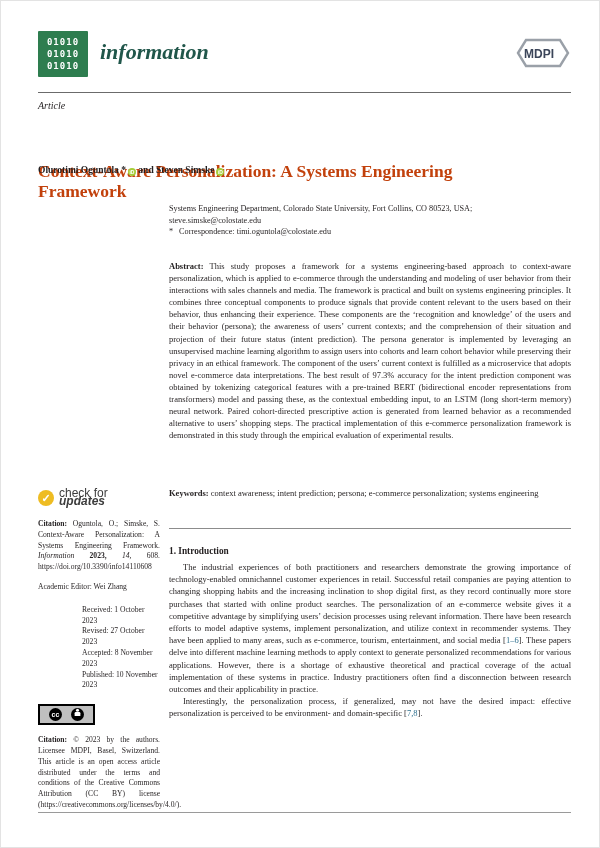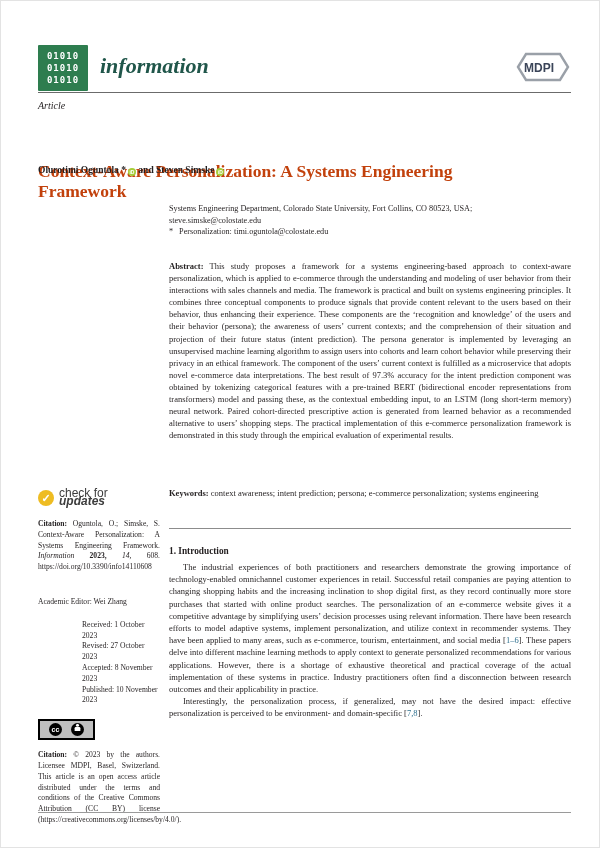--- a/index.html
+++ b/index.html
@@ -11,21 +11,21 @@
   }
   .page {
     position: absolute; inset: 0;
     width: 600px; height: 848px;
     background: #fff;
     border: 1px solid #e3e3e3;
     overflow: hidden;
   }
 
   
-  .header { position: absolute; left: 37px; top: 42px; width: 533px; height: 48px; }
+  .header { position: absolute; left: 37px; top: 28px; width: 533px; height: 48px; }
   .logo-block {
     position: absolute; left: 0; top: 2px;
     width: 50px; height: 46px; background: #2e7d4f;
     display: flex; flex-direction: column; justify-content: center; align-items: center;
     gap: 1px; border-radius: 1px;
   }
   .logo-row {
     color: #fff; font-family: "DejaVu Sans Mono", monospace;
     font-size: 9px; font-weight: bold; line-height: 11px; letter-spacing: 1px;
   }
@@ -70,21 +70,21 @@
   
   .sidebar { position: absolute; left: 37px; top: 489px; width: 122px; font-size: 7.6px; line-height: 10.8px; }
   .check-badge { display: flex; align-items: center; gap: 5px; margin-bottom: 13px; cursor: pointer; }
   .check-circle {
     width: 16px; height: 16px; border-radius: 50%; background: #eebc22;
     color: #fff; font-size: 11px; line-height: 16px; text-align: center; font-weight: bold;
     font-family: "Liberation Sans", sans-serif; flex: 0 0 auto;
   }
   .check-text { font-family: "Liberation Sans", sans-serif; font-size: 12px; line-height: 7.8px; color: #3d3d3d; }
   .check-text .l2 { font-weight: bold; font-style: italic; }
-  .cite-block { text-align: justify; margin-bottom: 24px; }
+  .cite-block { text-align: justify; margin-bottom: 9px; }
   .editor-block { margin-bottom: 12px; }
   .dates-block { margin-bottom: 13px; margin-left: 44px; }
   .cc-badge {
     width: 57px; height: 21px; border: 2px solid #000; background: #bfbfbf;
     display: flex; align-items: center; justify-content: space-evenly; margin-bottom: 10px;
     cursor: pointer;
   }
   .cc-circle {
     width: 13px; height: 13px; border-radius: 50%; background: #000; color: #fff;
     font-family: "Liberation Sans", sans-serif; font-size: 7px; font-weight: bold;
@@ -126,21 +126,21 @@
     <span>and</span>
     <span>Steven Simske</span><span class="orcid">iD</span>
   </div>
 
   <div class="affiliation">
     <div>Systems Engineering Department, Colorado State University, Fort Collins, CO 80523, USA;</div>
     <div>steve.simske@colostate.edu</div>
     <div class="corr-row">
       <span>*</span>
       <span>
-        <span>Personalization:</span>
+        <span>Correspondence:</span>
         <span>timi.oguntola@colostate.edu</span>
       </span>
     </div>
   </div>
 
   <div class="abstract">
     <span class="bd">Abstract:</span>
     <span>This study proposes a framework for a systems engineering-based approach to context-aware personalization, which is applied to e-commerce through the understanding and modeling of user behavior from their interactions with sales channels and media. The framework is practical and built on systems engineering principles. It combines three conceptual components to produce signals that provide content relevant to the users based on their behavior, thus enhancing their experience. These components are the ‘recognition and knowledge’ of the users and their behavior (persona); the awareness of users’ current contexts; and the comprehension of their situation and projection of their future status (intent prediction). The persona generator is implemented by leveraging an unsupervised machine learning algorithm to assign users into cohorts and learn cohort behavior while preserving their privacy in an ethical framework. The component of the users’ current context is fulfilled as a microservice that adopts novel e-commerce data interpretations. The best result of 97.3% accuracy for the intent prediction component was obtained by tokenizing categorical features with a pre-trained BERT (bidirectional encoder representations from transformers) model and passing these, as the contextual embedding input, to an LSTM (long short-term memory) neural network. Paired cohort-directed prescriptive action is generated from learned behavior as a recommended alternative to users’ shopping steps. The practical implementation of this e-commerce personalization framework is demonstrated in this study through the empirical evaluation of experimental results.</span>
   </div>
 

